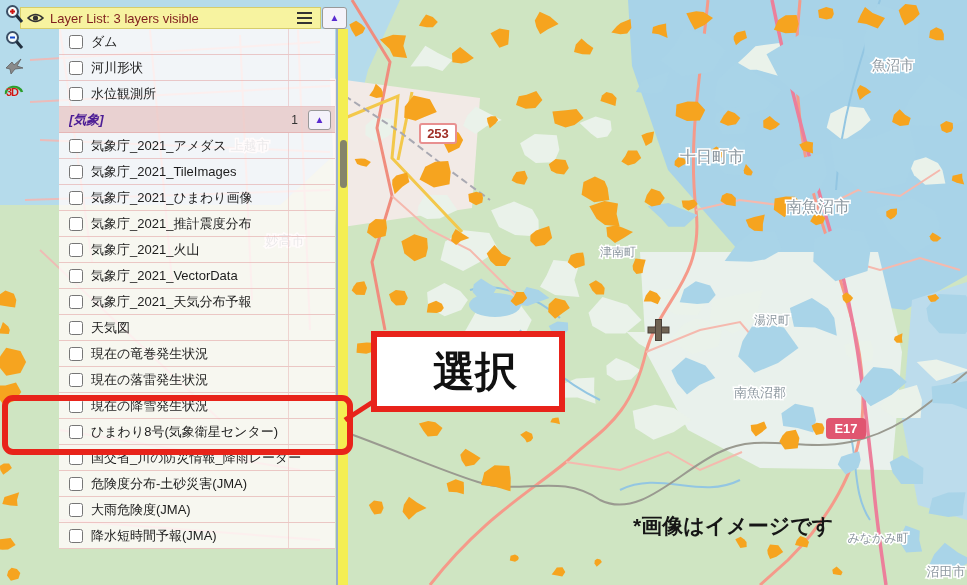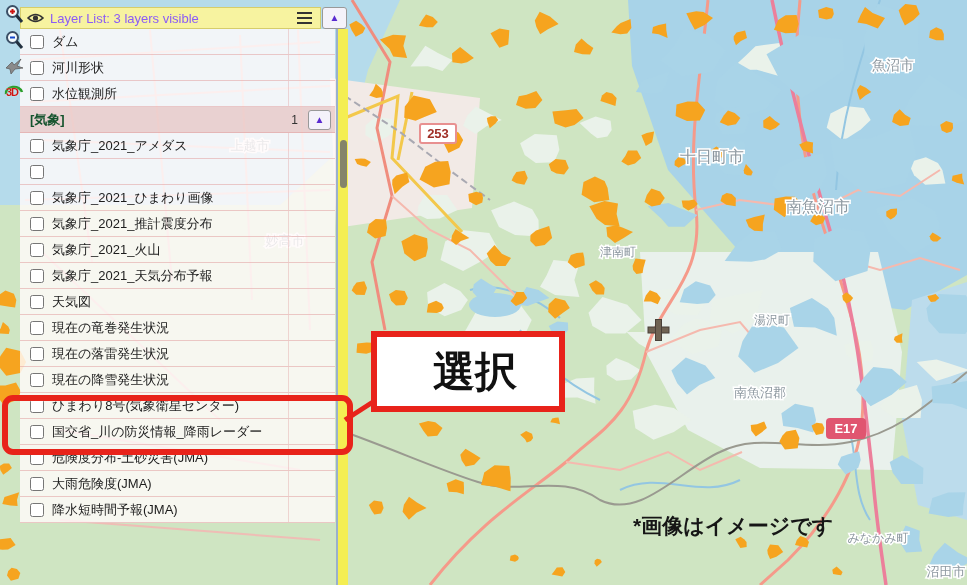--- a/index.html
+++ b/index.html
@@ -18,45 +18,45 @@
   .toolbtn{width:20px;height:22px;display:flex;align-items:center;justify-content:center;cursor:pointer;background:transparent;border:none;padding:0;}
   .threed{position:relative;width:20px;height:20px;}
   .threed b{position:absolute;left:2px;top:4px;font-size:11px;color:#cc1512;letter-spacing:-1px;text-shadow:0 0 1px #fff;}
 
   
   .panel-header{
     position:absolute;left:20px;top:7px;width:301px;height:22px;z-index:20;
     background:#f7f3a0;border:1px solid #d6cd6b;box-sizing:border-box;
     display:flex;align-items:center;gap:6px;padding:0 6px;
   }
-  .panel-header .title{font-size:13px;color:#8b5cf6;flex:0 0 auto;}
+  .panel-header .title{font-size:13px;color:#7f1d1d;flex:0 0 auto;}
   .panel-header .spacer{flex:1;}
   .hamburger{display:flex;flex-direction:column;gap:3px;cursor:pointer;padding:2px;}
   .hamburger span{display:block;width:15px;height:2px;background:#333;}
   .collapse-top{
     position:absolute;left:322px;top:7px;width:25px;height:22px;z-index:21;
     background:#f4f2fa;border:1px solid #999;border-radius:3px;
     display:flex;align-items:center;justify-content:center;cursor:pointer;padding:0;
   }
   .tri-up{color:#5a2bd0;font-size:10px;line-height:1;}
 
   .rows{position:absolute;left:20px;top:29px;width:315px;z-index:20;}
   .row{
     position:relative;height:26px;box-sizing:border-box;
     background:rgba(255,250,250,0.82);
     border-bottom:1px solid rgba(225,160,160,0.55);
-    display:flex;align-items:center;gap:8px;padding:0 4px 0 10px;
+    display:flex;align-items:center;gap:8px;padding:0 4px 0 10px;margin-left:39px;
   }
   .row::after{content:'';position:absolute;right:46px;top:0;bottom:0;border-left:1px solid rgba(225,160,160,0.4);}
   .row .cb{width:14px;height:14px;accent-color:#6b6b6b;margin:0;flex:0 0 auto;}
   .row .lbl{font-size:13px;color:#1c1c1c;white-space:nowrap;overflow:hidden;}
   .row .spacer{flex:1;}
   .row.section{background:rgba(238,208,206,0.92);}
   .row.section::after{border-left:none;}
-  .row.section .lbl{font-weight:bold;color:#14532d;}
+  .row.section .lbl{font-weight:bold;color:#4c1d95;font-style:italic;}
   .count{font-size:12px;color:#333;margin-right:2px;}
   .upbtn,.playbtn{
     background:#f4f2fa;border:1px solid #999;border-radius:3px;cursor:pointer;
     height:20px;display:flex;align-items:center;justify-content:center;padding:0;
   }
   .upbtn{width:23px;}
   .playbtn{width:24px;margin-right:2px;}
   .tri-right{color:#6a30cf;font-size:12px;line-height:1;}
   .dots{font-size:13px;color:#555;cursor:pointer;letter-spacing:0;padding:0 1px;}
 
@@ -402,38 +402,45 @@
     </button>
   </div>
     <div class="row">
     <input type="checkbox" class="cb" style="">
     <span class="lbl">気象庁_2021_アメダス</span>
     <span class="spacer"></span>
 
   </div>
     <div class="row">
     <input type="checkbox" class="cb" style="">
+    <span class="lbl">気象庁_2021_TileImages</span>
     <span class="spacer"></span>
 
   </div>
     <div class="row">
     <input type="checkbox" class="cb" style="">
     <span class="lbl">気象庁_2021_ひまわり画像</span>
     <span class="spacer"></span>
 
   </div>
     <div class="row">
     <input type="checkbox" class="cb" style="">
     <span class="lbl">気象庁_2021_推計震度分布</span>
     <span class="spacer"></span>
 
   </div>
     <div class="row">
     <input type="checkbox" class="cb" style="">
     <span class="lbl">気象庁_2021_火山</span>
+    <span class="spacer"></span>
+
+  </div>
+    <div class="row">
+    <input type="checkbox" class="cb" style="">
+    <span class="lbl">気象庁_2021_VectorData</span>
     <span class="spacer"></span>
 
   </div>
     <div class="row">
     <input type="checkbox" class="cb" style="">
     <span class="lbl">気象庁_2021_天気分布予報</span>
     <span class="spacer"></span>
 
   </div>
     <div class="row">

